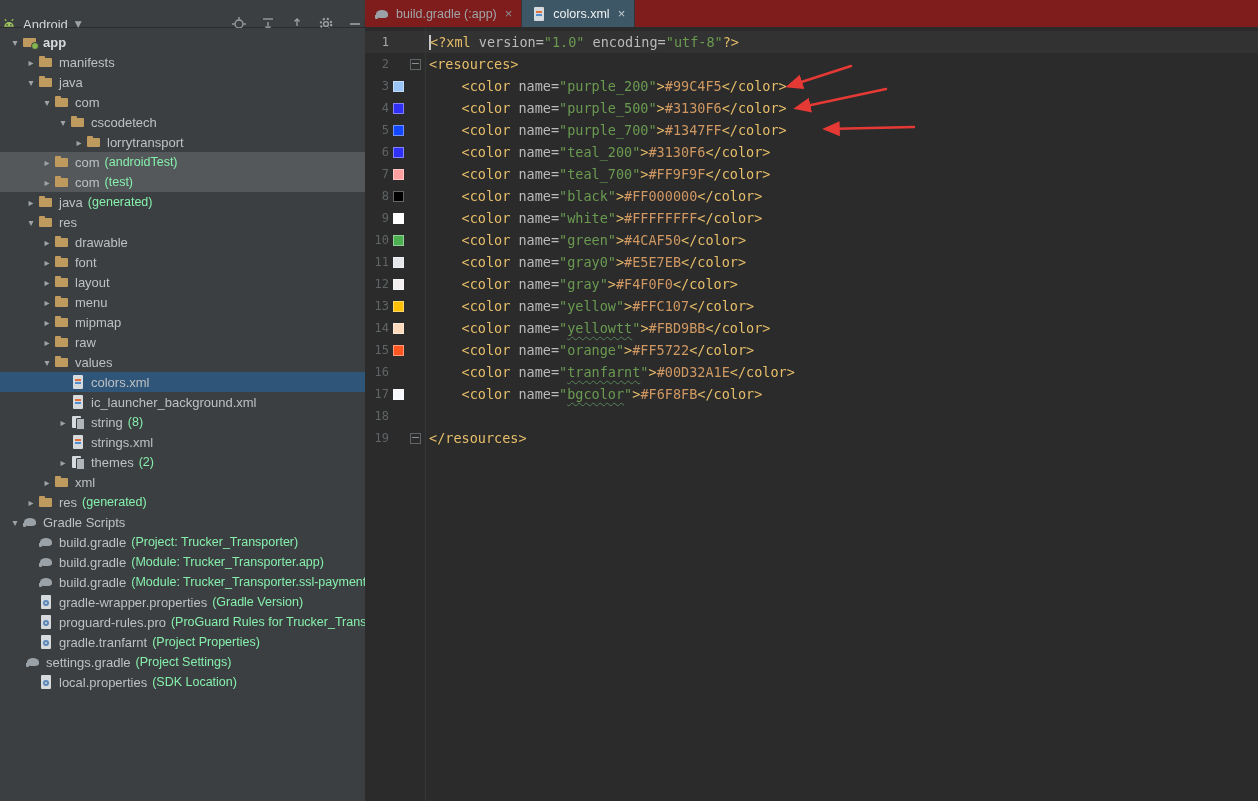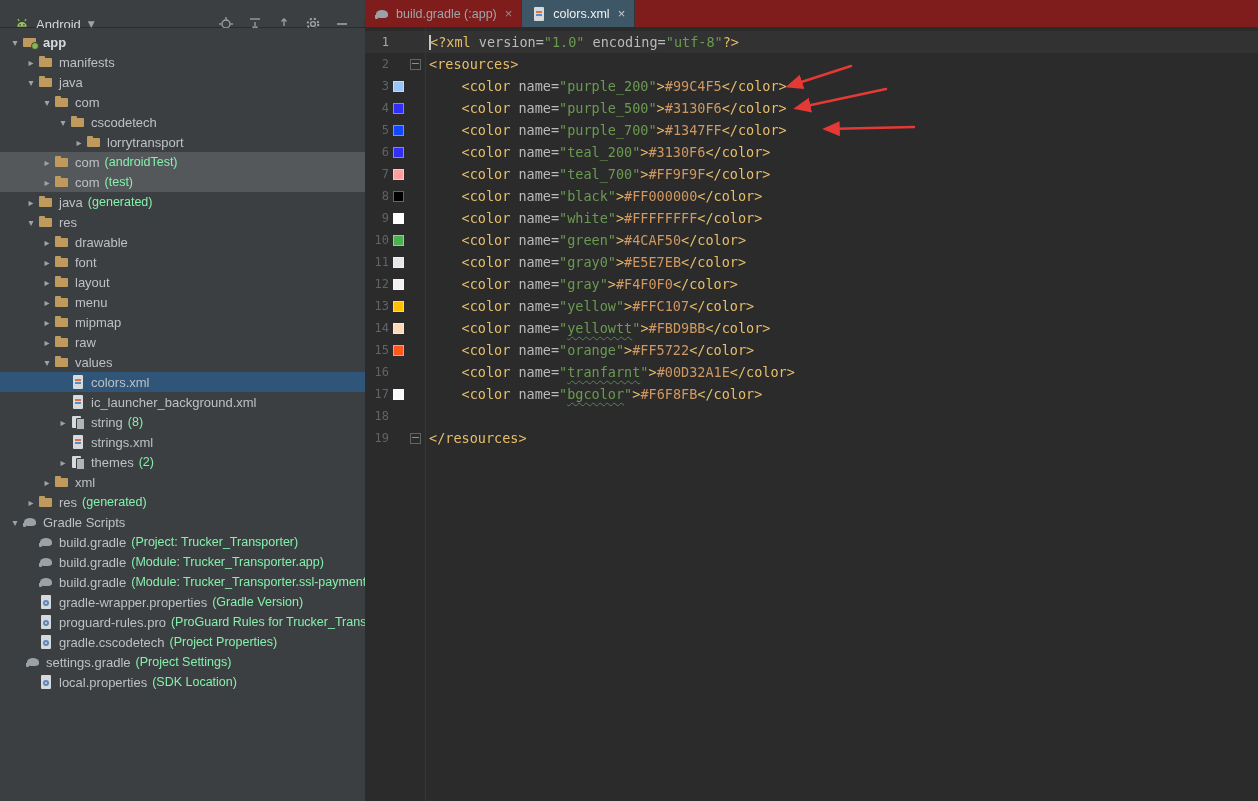--- a/index.html
+++ b/index.html
@@ -2,21 +2,21 @@
 <html><head>
 <meta charset="utf-8">
 <style>
   html,body{margin:0;padding:0;width:1258px;height:801px;overflow:hidden;background:#2b2b2b;
     font-family:"Liberation Sans",sans-serif;}
   .app{width:1258px;height:801px;display:flex;flex-direction:column;position:relative;}
 
   
   .topbar{height:28px;flex:none;background:#3c3f41;display:flex;align-items:stretch;
     border-bottom:1px solid #2a2c2e;box-sizing:border-box;}
-  .topbar-left{width:365px;flex:none;display:flex;align-items:center;gap:6px;padding:0 14px;
+  .topbar-left{width:365px;flex:none;display:flex;align-items:center;gap:6px;padding:0 1px;
     box-sizing:border-box;border-right:1px solid #323537;margin-top:21px;}
   .proj-label{color:#d4d7d9;font-size:13px;}
   .dd-caret{color:#9ea3a6;font-size:9px;font-family:"DejaVu Sans",sans-serif;margin-left:1px;}
   .topbar-tools{margin-left:auto;display:flex;align-items:center;gap:13px;}
   .tool{width:16px;height:16px;color:#9ea3a6;cursor:pointer;}
   .tool svg{display:block;}
 
   
   .tabbar{flex:1;display:flex;align-items:stretch;background:#7f1d1d;overflow:hidden;}
   .tab{display:flex;align-items:center;gap:6px;padding:0 9px;font-size:12.5px;color:#9fa5a8;
@@ -341,21 +341,21 @@
   </div>
         <div class="tree-row" style="padding-left: 24px;">
     <span class="chevron"></span>
     <span class="tree-icon icon-properties-file"></span>
     <span class="tree-label">proguard-rules.pro</span>
     <span class="tree-suffix">(ProGuard Rules for Trucker_Transporter)</span>
   </div>
         <div class="tree-row" style="padding-left: 24px;">
     <span class="chevron"></span>
     <span class="tree-icon icon-properties-file"></span>
-    <span class="tree-label">gradle.cscodetech</span>
+    <span class="tree-label">gradle.tranfarnt</span>
     <span class="tree-suffix">(Project Properties)</span>
   </div>
         <div class="tree-row" style="padding-left: 11px;">
     <span class="chevron"></span>
     <span class="tree-icon icon-gradle-file"></span>
     <span class="tree-label">settings.gradle</span>
     <span class="tree-suffix">(Project Settings)</span>
   </div>
         <div class="tree-row" style="padding-left: 24px;">
     <span class="chevron"></span>

